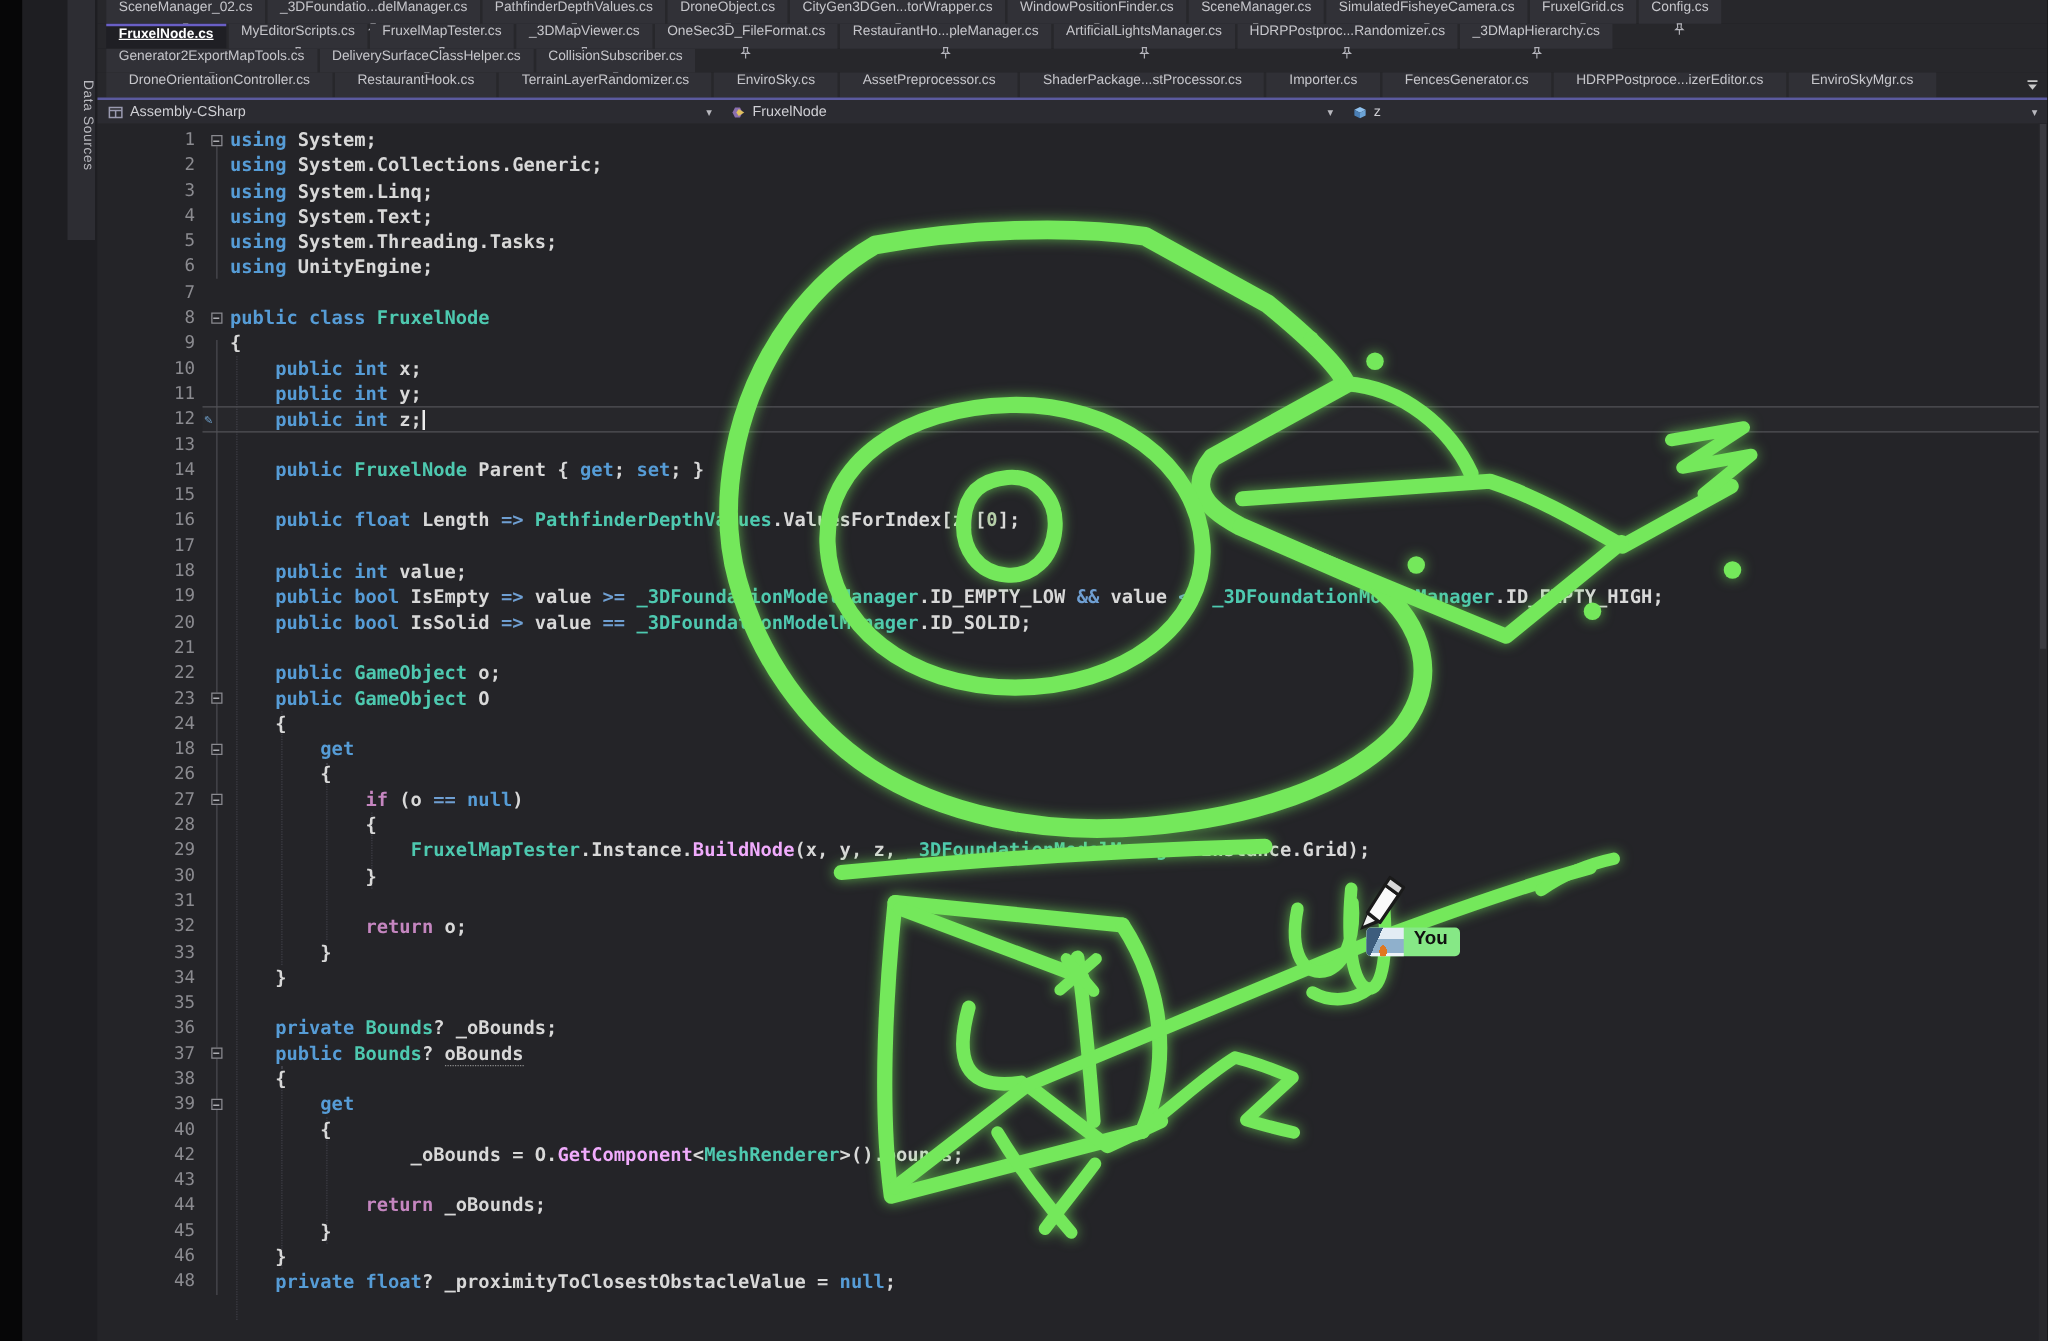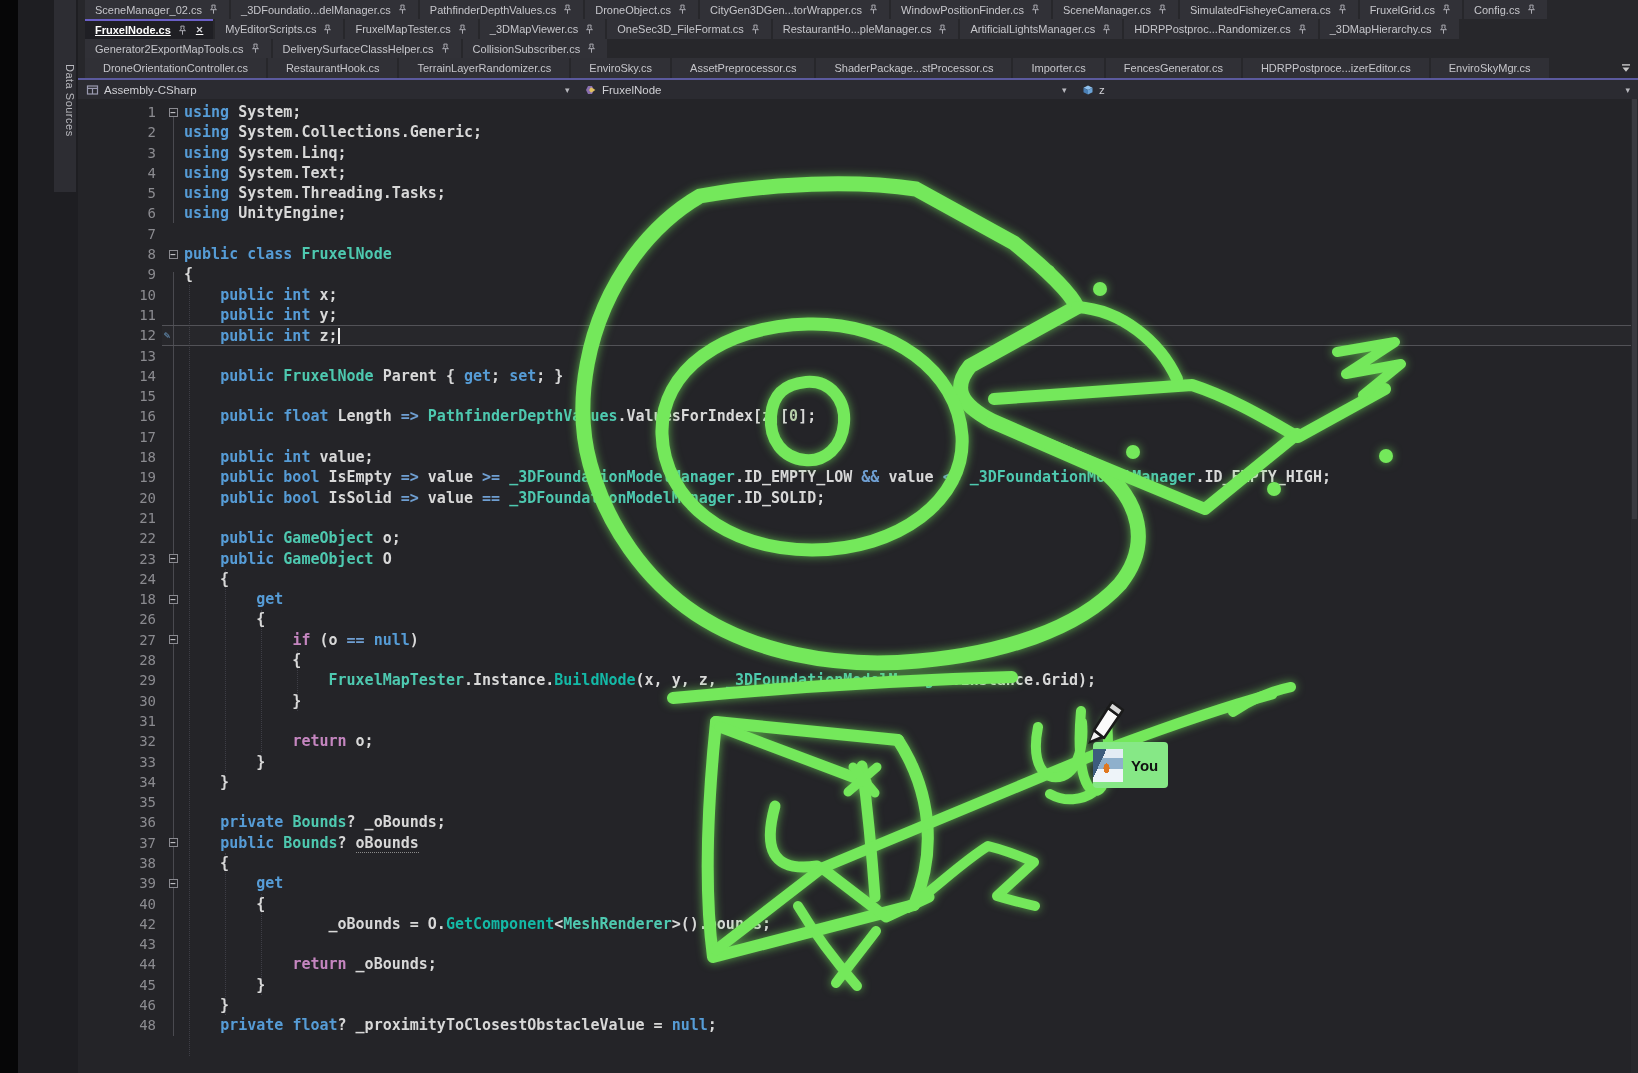--- a/index.html
+++ b/index.html
@@ -12,21 +12,21 @@
   .vtab { position:absolute; right:2px; top:0; width:22px; height:192px; background:#2d2d33;
           color:#b9b9bf; font-size:11px; display:flex; justify-content:center; padding-top:9px;
           writing-mode:vertical-rl; letter-spacing:0.5px; }
   
   .main { position:absolute; left:78px; top:0; right:0; height:1073px; background:#232327; }
   
   .tab-strip { width:100%; }
   .tab-row { display:flex; align-items:stretch; gap:2px; padding-left:7px; background:#27272b; }
   .tab-row.r1{height:19px;} .tab-row.r2{height:20px;} .tab-row.r3{height:19px;} .tab-row.r4{height:20px;}
   .tab { display:flex; align-items:center; gap:6px; padding:0 10px; background:#313137;
-         color:#c6c6cb; font-size:11px; white-space:nowrap; cursor:default; }
+         color:#c6c6cb; font-size:11px; white-space:nowrap; cursor:default;flex-direction:column; }
   .tab-row.r4 .tab { padding:0 18px; background:#303036; }
   .tab.active { background:#1f1f24; color:#ffffff; font-weight:bold; border-top:2px solid #6a5fc6;text-decoration:underline; }
   .tab .close { font-size:9px; color:#d2d2d6; margin-left:2px; }
   .tab svg { flex:0 0 auto; }
   .row-end { margin-left:auto; display:flex; align-items:center; padding-right:6px; }
   
   .breadcrumb { height:21px; background:#2b2b31; border-top:2px solid #5b5a9e;
                 display:flex; align-items:center; font-size:11.5px; color:#cfcfd4; position:relative; }
   .crumb { display:flex; align-items:center; gap:5px; padding:0 6px;text-align:right; }
   .crumb-proj { margin-left:2px; }
@@ -43,33 +43,33 @@
          flex:0 0 auto; position:relative; }
   .gut .edit-mark { position:absolute; right:-8px; top:1px; font-size:11px; color:#6d9ec9; }
   .foldcell { width:22px; flex:0 0 auto; display:flex; align-items:center; justify-content:center; }
   .foldbox { width:9px; height:9px; border:1px solid #8a8a90; color:#c7c7cc; font-size:8px; line-height:7px;
              text-align:center; background:#242428; z-index:2; }
   .linebody { flex:1; display:flex; }
   .codetext { white-space:pre; }
   .code-row.active .linebody { border-top:1px solid #525257; border-bottom:1px solid #525257;
                                background:rgba(255,255,255,0.016); }
   .cursor { display:inline-block; width:2px; height:16px; background:#ececec; vertical-align:-3px; }
-  .kw{color:#569cd6} .ctrl{color:#c586c0} .ty{color:#4ec9b0} .fn{color:#14b8a6}
+  .kw{color:#569cd6} .ctrl{color:#c586c0} .ty{color:#4ec9b0} .fn{color:#f0abfc}
   .pl{color:#d8d8d8} .num{color:#b5cea8} .op{color:#6f9fd2}
   .ul{color:#d8d8d8; border-bottom:1px dotted #8a8a8a}
   .guide { position:absolute; border-left:1px dotted #3e3e46; width:0; }
   .foldline { position:absolute; border-left:1px solid #4a4a50; width:0; }
   .scrollbar { position:absolute; right:0; top:0; width:7px; height:100%; background:#29292d; }
   .scroll-thumb { position:absolute; right:1px; top:0; width:5px; height:420px; background:#3a3a40; }
   
   .overlay { position:absolute; left:0; top:0; pointer-events:none;
              filter:drop-shadow(0 0 5px rgba(115,232,90,0.65)); }
   .overlay .ink { fill:none; stroke-linecap:round; stroke-linejoin:round; }
   .pencil { position:absolute; left:1074px; top:692px; pointer-events:none; }
-  .you-chip { position:absolute; left:1093px; top:742px; height:46px; display:flex; align-items:center;
+  .you-chip { position:absolute; left:1093px; top:742px; height:23px; display:flex; 
               background:#86e886; border-radius:4px; overflow:hidden; }
   .you-chip .avatar { width:30px; height:33px; background:
       radial-gradient(ellipse 5px 8px at 45% 58%, #e07820 60%, rgba(0,0,0,0) 61%),
       linear-gradient(115deg, #3d5d7d 0 30%, rgba(0,0,0,0) 30%),
       linear-gradient(180deg, #e3ecf4 0 28%, #8fb0cc 28% 62%, #eef4f9 62% 100%); }
   .you-chip .you-text { padding:0 10px 0 8px; font-size:15px; font-weight:bold; color:#111; }
 </style>
 </head>
 <body>
 

